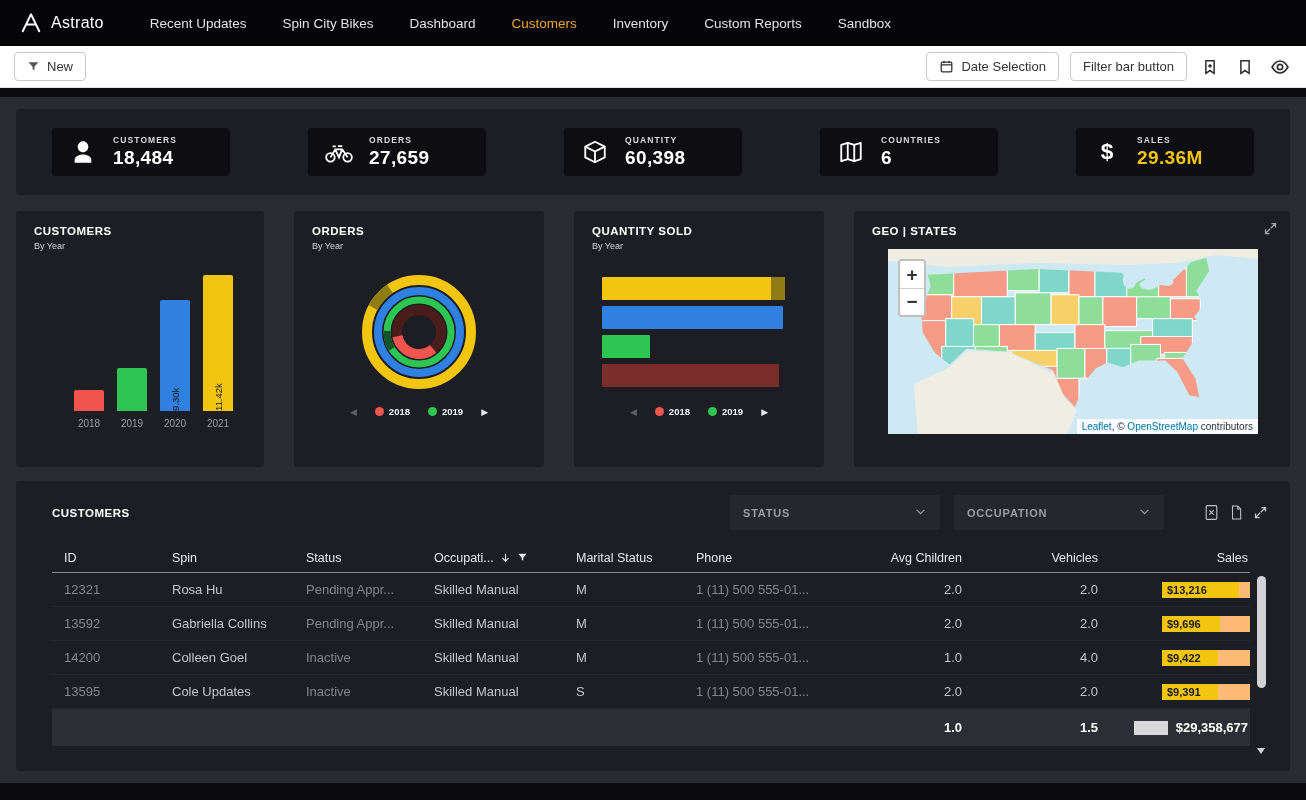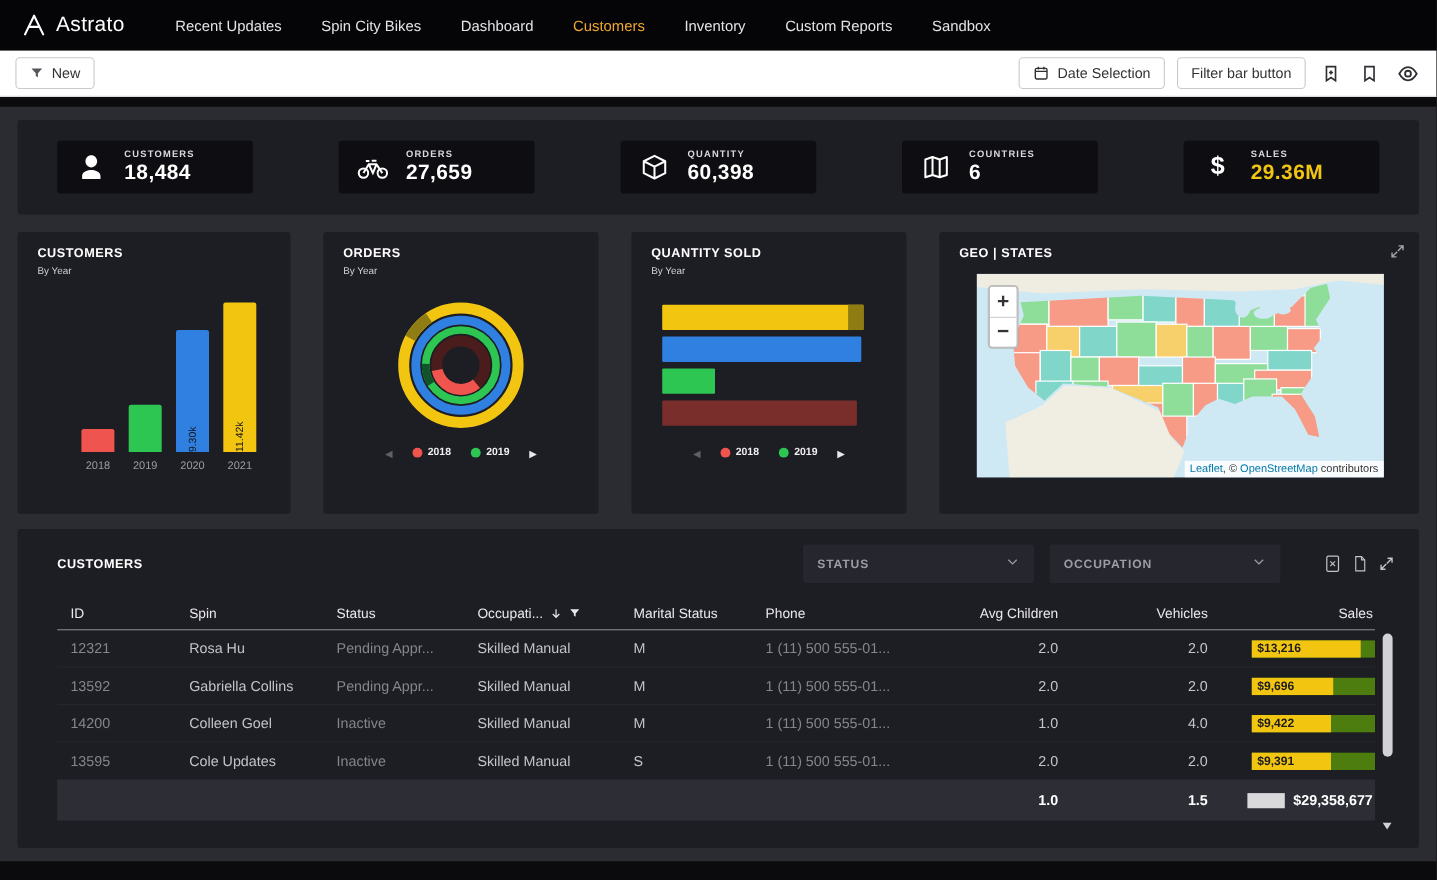--- a/index.html
+++ b/index.html
@@ -2,21 +2,21 @@
 <html><head>
 <meta charset="utf-8">
 <style>
   * { margin:0; padding:0; box-sizing:border-box; }
   html,body { width:1306px; height:800px; }
   body { background:#0b0b0e; font-family:"Liberation Sans",sans-serif; overflow:hidden; }
 
   
   .topnav { height:46px; background:#050507; display:flex; align-items:center; padding:0 20px; }
   .brand { display:flex; align-items:center; gap:9px; color:#fff; cursor:pointer; }
-  .brand-name { font-size:19px; font-weight:500; letter-spacing:.3px; }
+  .brand-name { font-size:16px; font-weight:500; letter-spacing:.3px; }
   .nav-items { display:flex; margin-left:46px; gap:36px; }
   .nav-item { color:#e3e3e6; font-size:13.5px; cursor:pointer; white-space:nowrap; }
   .nav-item.active { color:#f0a832; }
 
   
   .toolbar { height:42px; background:#fff; border-bottom:1px solid #e2e2e4; display:flex; align-items:center; padding:0 14px; }
   .tb-btn { display:inline-flex; align-items:center; gap:7px; border:1px solid #c9c9cd; background:#fff; border-radius:4px; height:29px; padding:0 12px; font-size:13px; color:#333; font-family:inherit; cursor:pointer; white-space:nowrap; }
   .tb-right { margin-left:auto; display:flex; align-items:center; gap:11px; }
   .tb-ic { display:inline-flex; align-items:center; }
   .tb-icon { display:inline-flex; width:24px; height:24px; align-items:center; justify-content:center; cursor:pointer; }
@@ -86,21 +86,21 @@
   .thead { height:30px; border-bottom:1px solid #86868e; color:#e8e8ec; font-size:12.5px; }
   .th { display:flex; align-items:center; gap:6px; padding-left:12px; cursor:pointer; }
   .th.right { justify-content:flex-end; padding-right:2px; }
   .th-icon { display:inline-flex; }
   .tr { height:34px; border-bottom:1px solid #26262d; font-size:13px; cursor:pointer; }
   .td { padding-left:12px; white-space:nowrap; overflow:hidden; }
   .td.num { text-align:right; padding-right:2px; }
   .dim { color:#85858d; }
   .lit { color:#c4c4ca; }
   .td.sales { display:flex; justify-content:flex-end; padding-right:0; }
-  .sbar { width:112px; height:16px; background:#4d7c0f; position:relative; }
+  .sbar { width:88px; height:16px; background:#fdba74; position:relative; }
   .sfill { position:absolute; left:0; top:0; bottom:0; background:#f2c511; }
   .slabel { position:absolute; left:5px; top:50%; transform:translateY(-50%); font-size:11px; font-weight:bold; color:#1c1c22; }
   .totals { height:37px; background:#2d2d35; font-size:13px; }
   .totals .td { font-weight:bold; color:#fff; }
   .tbar { width:34px; height:14px; background:#d9d9dc; display:inline-block; margin-right:8px; }
   .tsales { font-weight:bold; color:#fff; }
   .totals .td.sales { align-items:center; padding-right:2px; }
 
   .vscroll { position:absolute; right:2px; top:31px; bottom:0; width:9px; }
   .vthumb { position:absolute; top:2px; left:0; width:9px; height:112px; background:#d2d2d6; border-radius:5px; cursor:pointer; }

